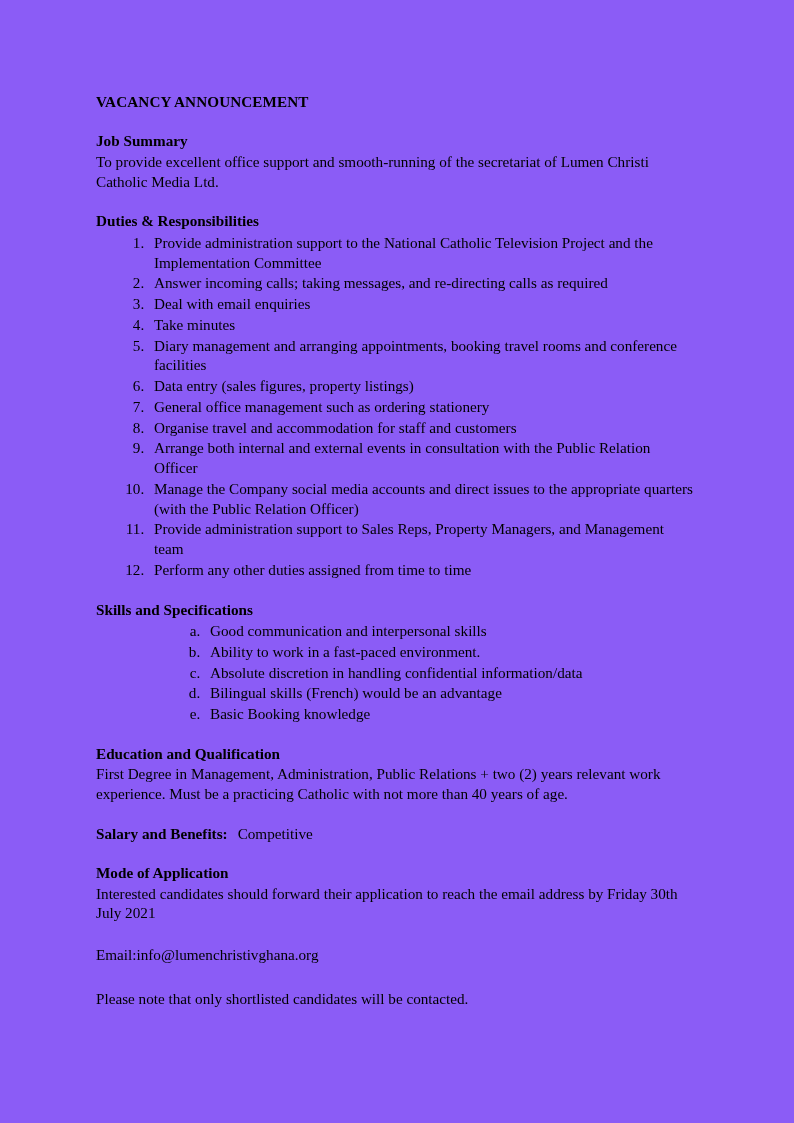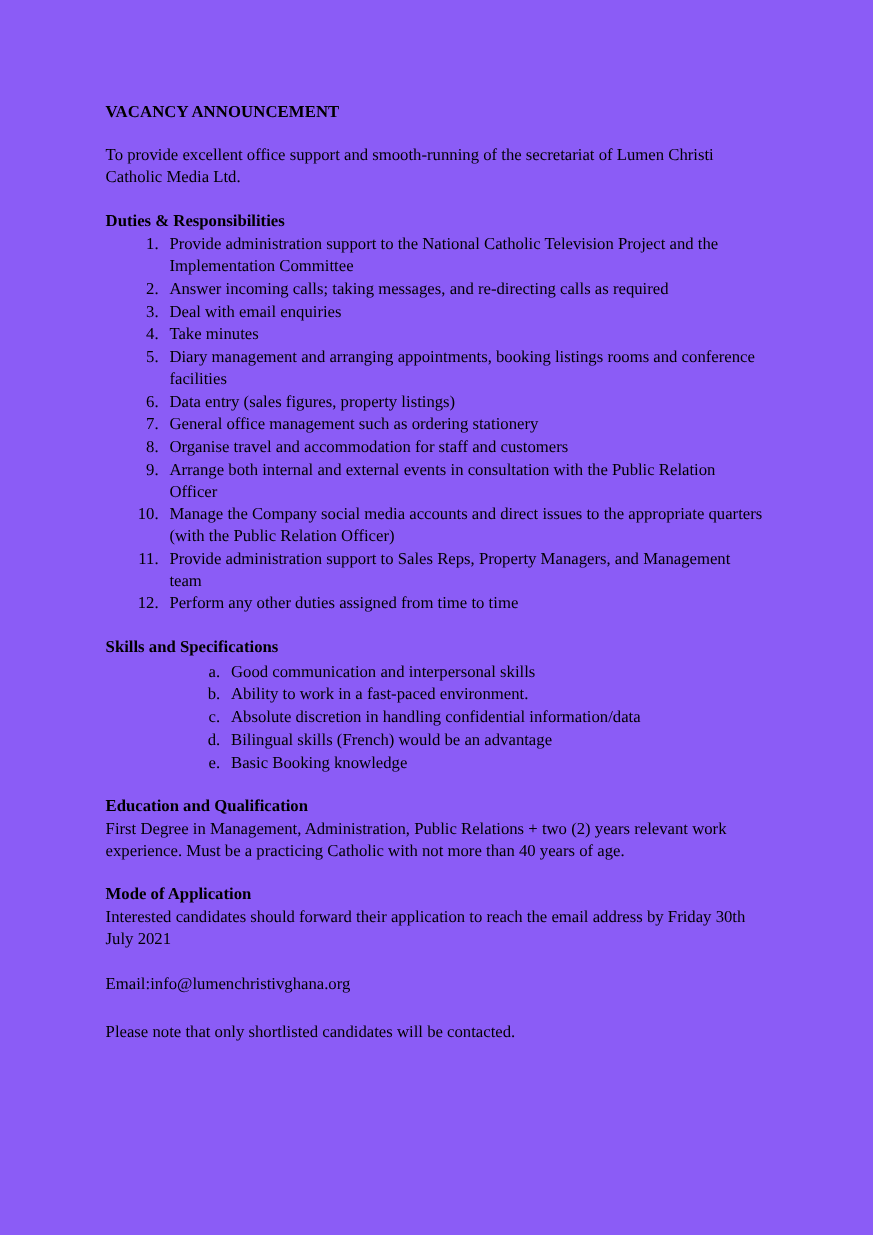--- a/index.html
+++ b/index.html
@@ -100,29 +100,30 @@
 </style>
 </head>
 <body>
 
 <div class="page">
   <div class="doc">
 
     <div class="title">VACANCY ANNOUNCEMENT</div>
 
 
+    <div class="section-head">Job Summary</div>
     <div class="para">To provide excellent office support and smooth-running of the secretariat of Lumen Christi Catholic Media Ltd.</div>
 
     <div class="section-head spaced">Duties &amp; Responsibilities</div>
     <ol class="duties">
       <li>Provide administration support to the National Catholic Television Project and the Implementation Committee</li>
       <li>Answer incoming calls; taking messages, and re-directing calls as required</li>
       <li>Deal with email enquiries</li>
       <li>Take minutes</li>
-      <li>Diary management and arranging appointments, booking listings rooms and conference facilities</li>
+      <li>Diary management and arranging appointments, booking travel rooms and conference facilities</li>
       <li>Data entry (sales figures, property listings)</li>
       <li>General office management such as ordering stationery</li>
       <li>Organise travel and accommodation for staff and customers</li>
       <li>Arrange both internal and external events in consultation with the Public Relation Officer</li>
       <li>Manage the Company social media accounts and direct issues to the appropriate quarters (with the Public Relation Officer)</li>
       <li>Provide administration support to Sales Reps, Property Managers, and Management team</li>
       <li>Perform any other duties assigned from time to time</li>
     </ol>
 
     <div class="section-head spaced">Skills and Specifications</div>
@@ -133,20 +134,23 @@
       <li>Bilingual skills (French) would be an advantage</li>
       <li>Basic Booking knowledge</li>
     </ol>
 
     <div class="section-head spaced">Education and Qualification</div>
     <div class="edu-line">
       <span>First Degree in Management, Administration, Public Relations + two (2) years relevant work experience.</span>
       <span class="bold-run">Must be a practicing Catholic with not more than 40 years of age.</span>
     </div>
 
+    <div class="salary">
+      <span class="label">Salary and Benefits:</span><span class="value">Competitive</span>
+    </div>
 
     <div class="section-head spaced">Mode of Application</div>
     <div class="mode-body">Interested candidates should forward their application to reach the email address by Friday 30th July 2021</div>
 
     <div class="gap-block">Email:info@lumenchristivghana.org</div>
 
     <div class="gap-block2">Please note that only shortlisted candidates will be contacted.</div>
 
   </div>
 </div>

